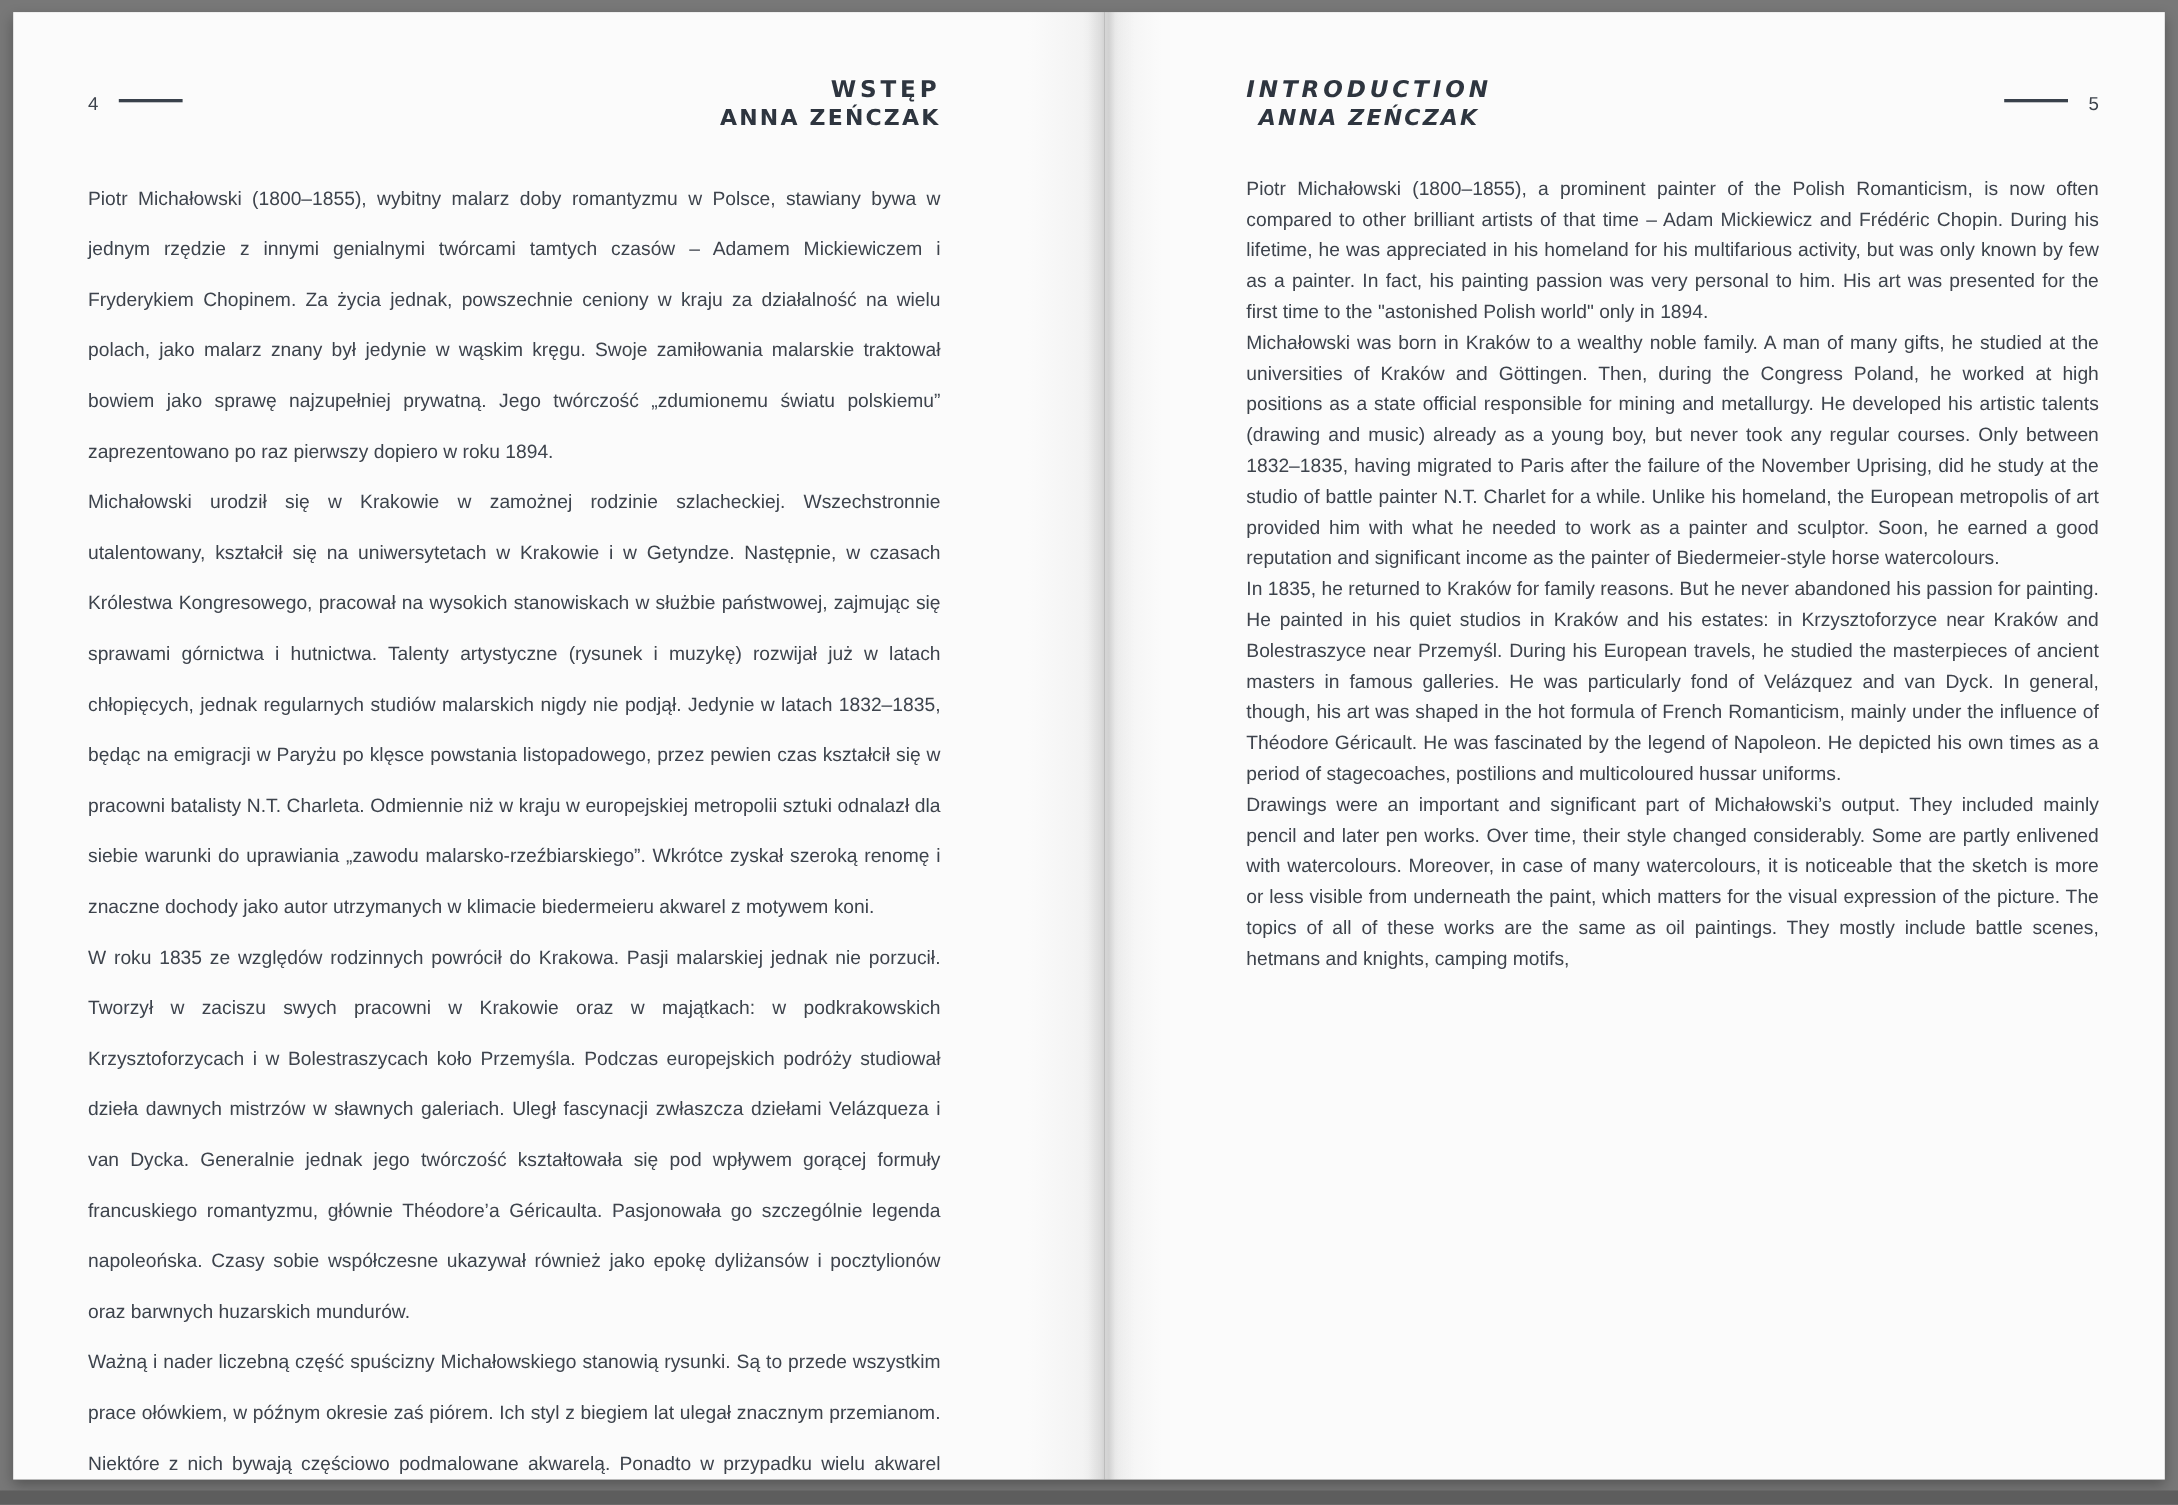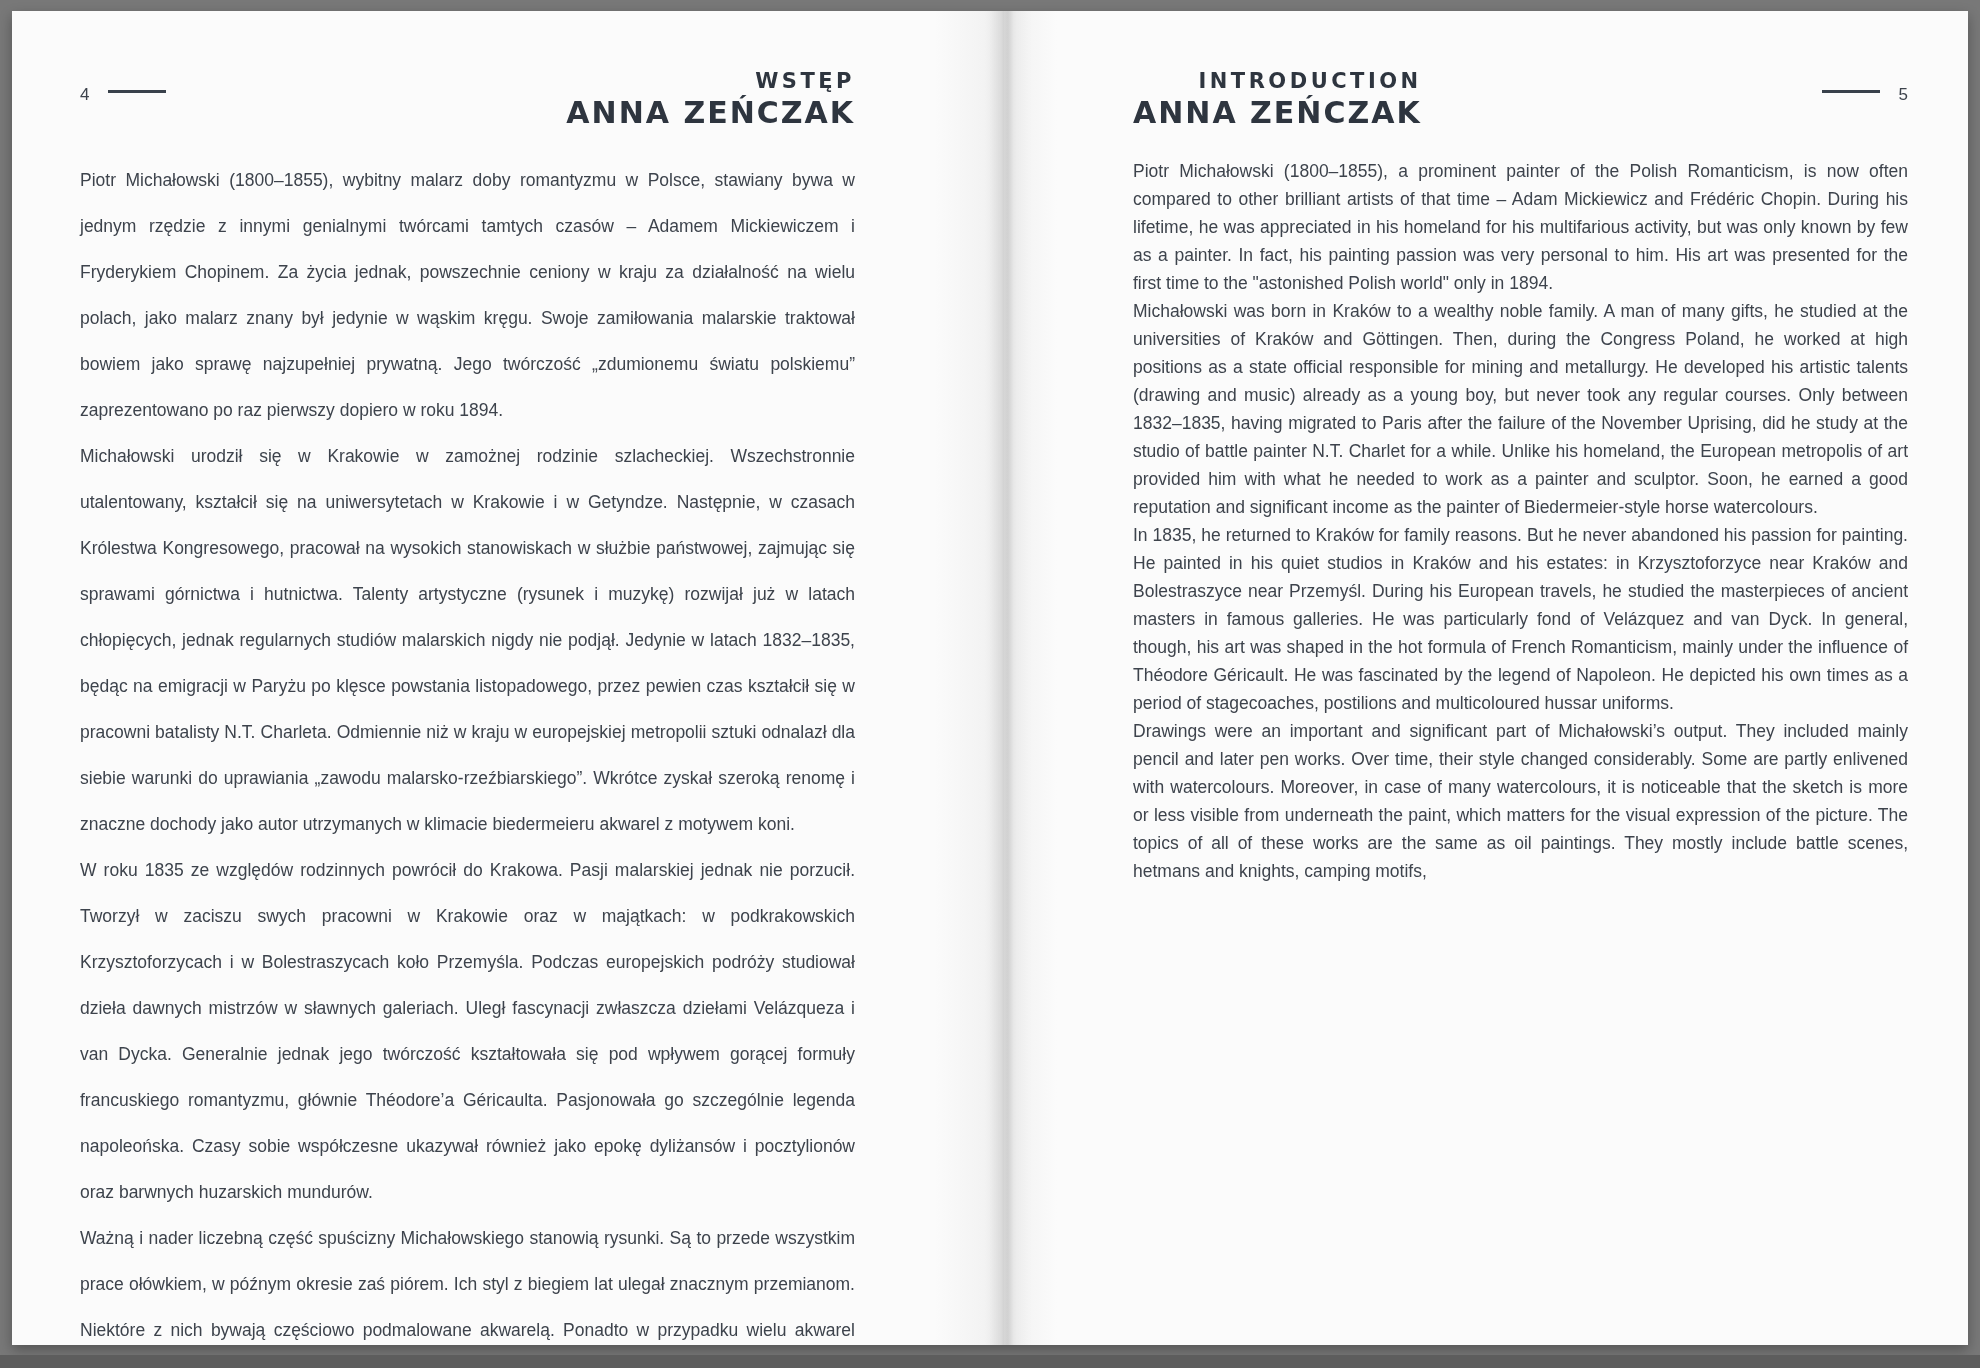--- a/index.html
+++ b/index.html
@@ -76,31 +76,31 @@
     margin-top: 4px;
   }
   .folio-rule {
     width: 58px;
     height: 3px;
     background: #39414b;
     margin-top: 8px;
   }
   .heading { color: #2e353f; }
   .heading-right { text-align: right; }
-  .heading-left  { text-align: right; }
+  .heading-left  { text-align: center; font-style: italic; }
   .head-sub {
     font-family: "DejaVu Sans", sans-serif;
     font-size: 21px;
     font-weight: 600;
     letter-spacing: 3.5px;
     line-height: 1.15;
   }
   .head-author {
     font-family: "DejaVu Sans", sans-serif;
-    font-size: 30px;
+    font-size: 20px;
     font-weight: bold;
     letter-spacing: 2px;
     line-height: 1.1;
     margin-top: 3px;
   }
   .body-text {
     margin-top: 26px;
     font-size: 17.5px;
     color: #3d434c;
     text-align: justify;

